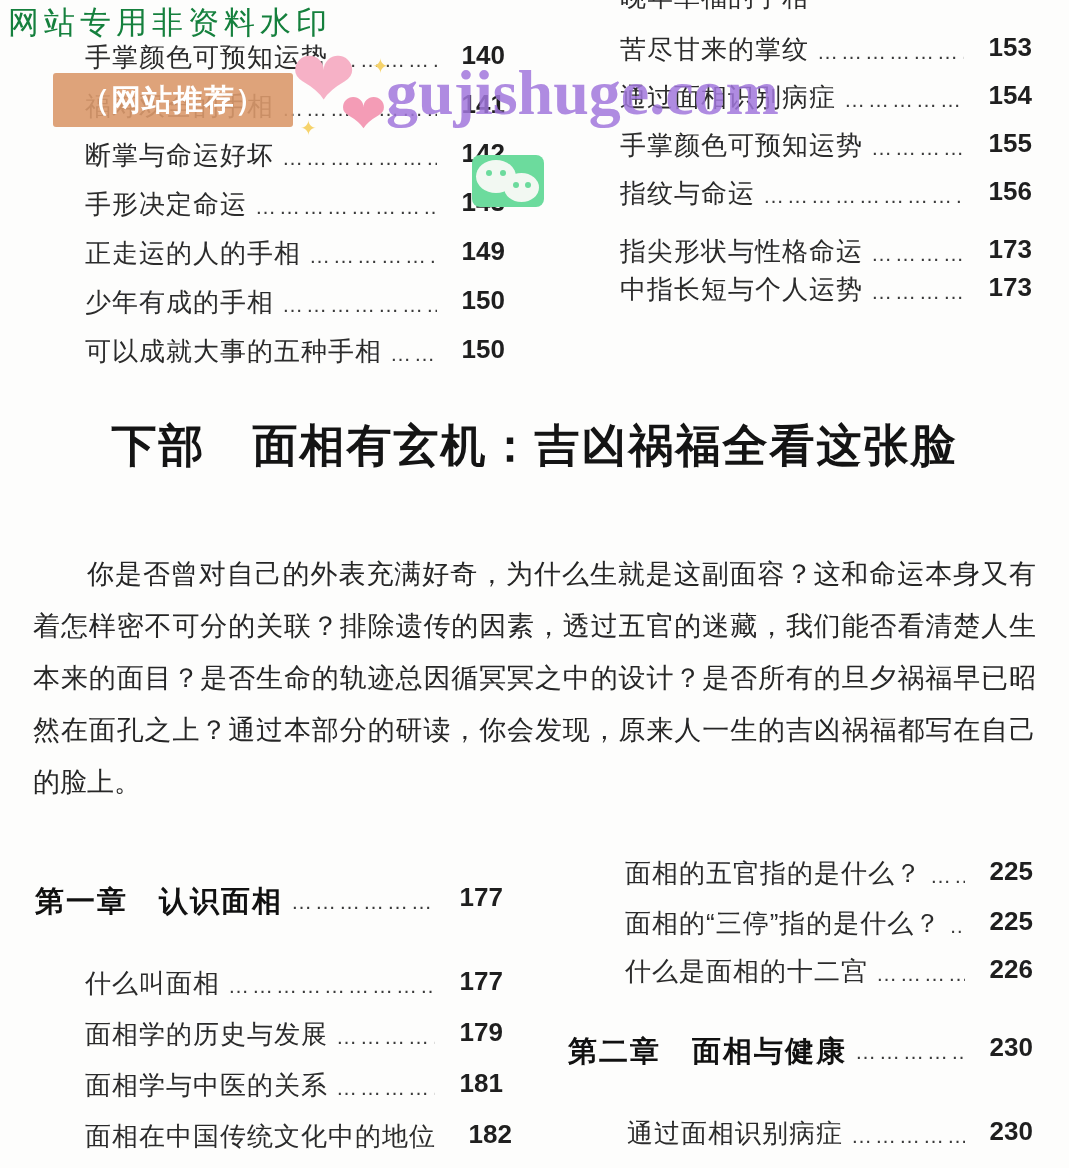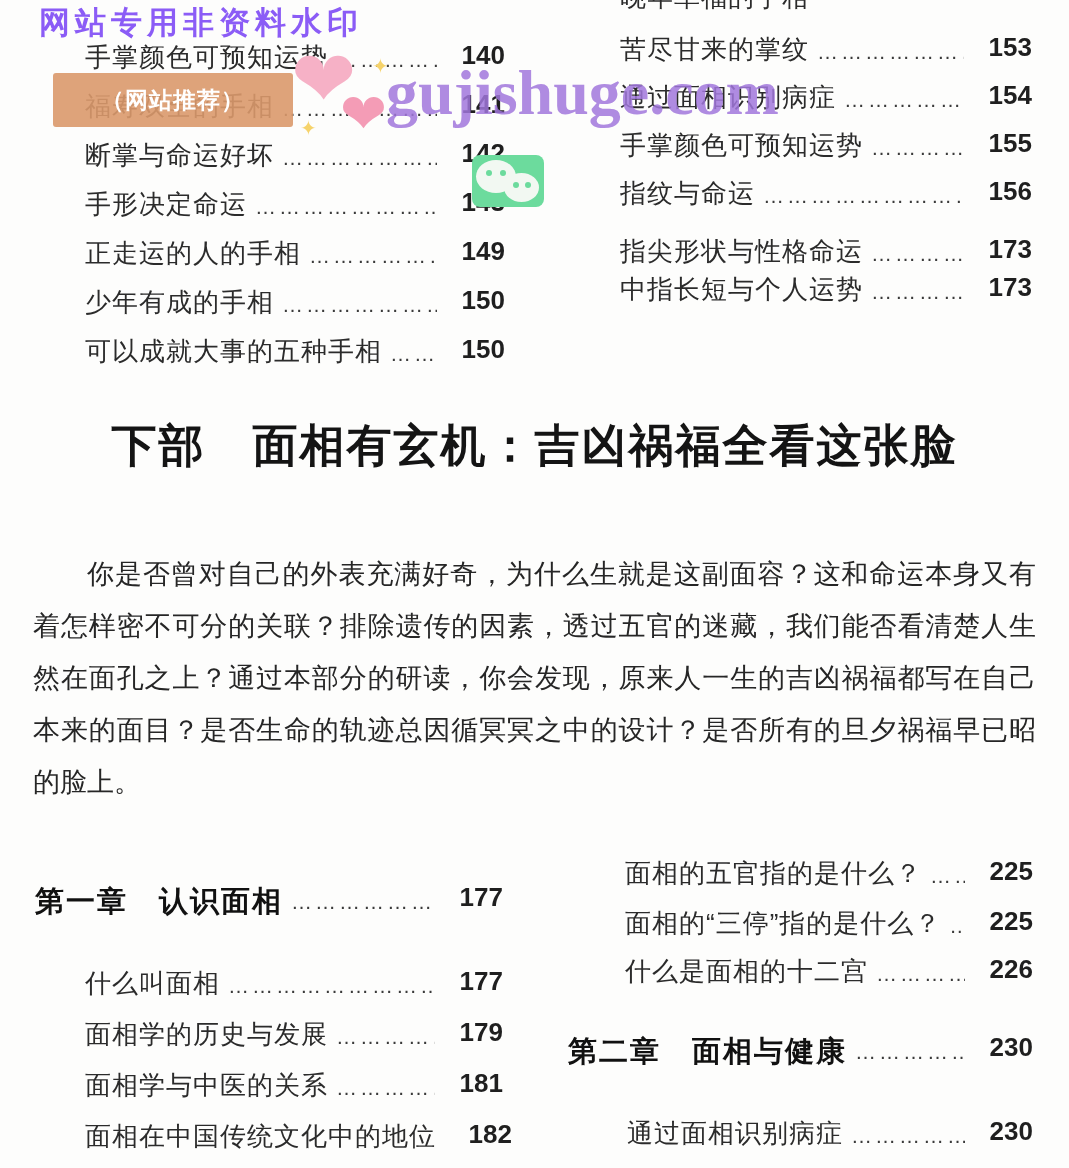--- a/index.html
+++ b/index.html
@@ -38,30 +38,30 @@
     font-family:"Liberation Serif","DejaVu Serif",serif;
     font-size:27px;color:#262626;
   }
   .pline{height:52px;line-height:52px;white-space:nowrap;
     text-align:justify;text-align-last:justify;overflow:hidden;}
   .pline.first{text-indent:54px;}
   .pline.last{text-align-last:left;}
   
   #wm-banner{
     position:absolute;left:8px;top:2px;z-index:7;
-    font-weight:700;font-size:31px;letter-spacing:5px;
-    color:#8b5cf6;white-space:nowrap;margin-left:31px;
+    font-weight:400;font-size:31px;letter-spacing:5px;
+    color:#15803d;white-space:nowrap;
   }
   #wm-badge{
     position:absolute;left:53px;top:73px;width:240px;height:54px;z-index:6;
     background:rgba(218,153,108,0.90);border-radius:3px;
     display:flex;align-items:center;justify-content:center;
   }
   #wm-badge span{
-    color:#ffffff;font-weight:700;font-size:23px;letter-spacing:1px;white-space:nowrap;
+    color:#ffffff;font-weight:700;font-size:30px;letter-spacing:1px;white-space:nowrap;
   }
   #wm-url{
     position:absolute;left:386px;top:56px;z-index:6;
     font-family:"Liberation Serif","DejaVu Serif",serif;
     font-weight:700;font-size:64px;color:rgba(161,119,220,0.85);
     white-space:nowrap;letter-spacing:0px;
   }
   #wm-wechat-id{
     position:absolute;left:548px;top:148px;z-index:6;
     font-weight:700;font-size:46px;letter-spacing:2px;
@@ -158,22 +158,22 @@
     <span class="tt">中指长短与个人运势</span>
     <span class="ld">…………………………………………………………………………………………………………</span>
     <span class="pn">173</span>
   </div>
 
   <div id="section-heading">下部　面相有玄机：吉凶祸福全看这张脸</div>
 
   <div id="intro">
     <div class="pline first">你是否曾对自己的外表充满好奇，为什么生就是这副面容？这和命运本身又有</div>
     <div class="pline">着怎样密不可分的关联？排除遗传的因素，透过五官的迷藏，我们能否看清楚人生</div>
+    <div class="pline">本来的面目？是否生命的轨迹总因循冥冥之中的设计？是否所有的旦夕祸福早已昭</div>
     <div class="pline">然在面孔之上？通过本部分的研读，你会发现，原来人一生的吉凶祸福都写在自己</div>
-    <div class="pline">本来的面目？是否生命的轨迹总因循冥冥之中的设计？是否所有的旦夕祸福早已昭</div>
     <div class="pline last">的脸上。</div>
   </div>
 
   <div class="trow chapter" style="left:35px;top:882px;width:468px">
     <span class="tt">第一章　认识面相</span>
     <span class="ld">…………………………………………………………………………………………………………</span>
     <span class="pn">177</span>
   </div>
   <div class="trow" style="left:85px;top:966px;width:418px">
     <span class="tt">什么叫面相</span>

